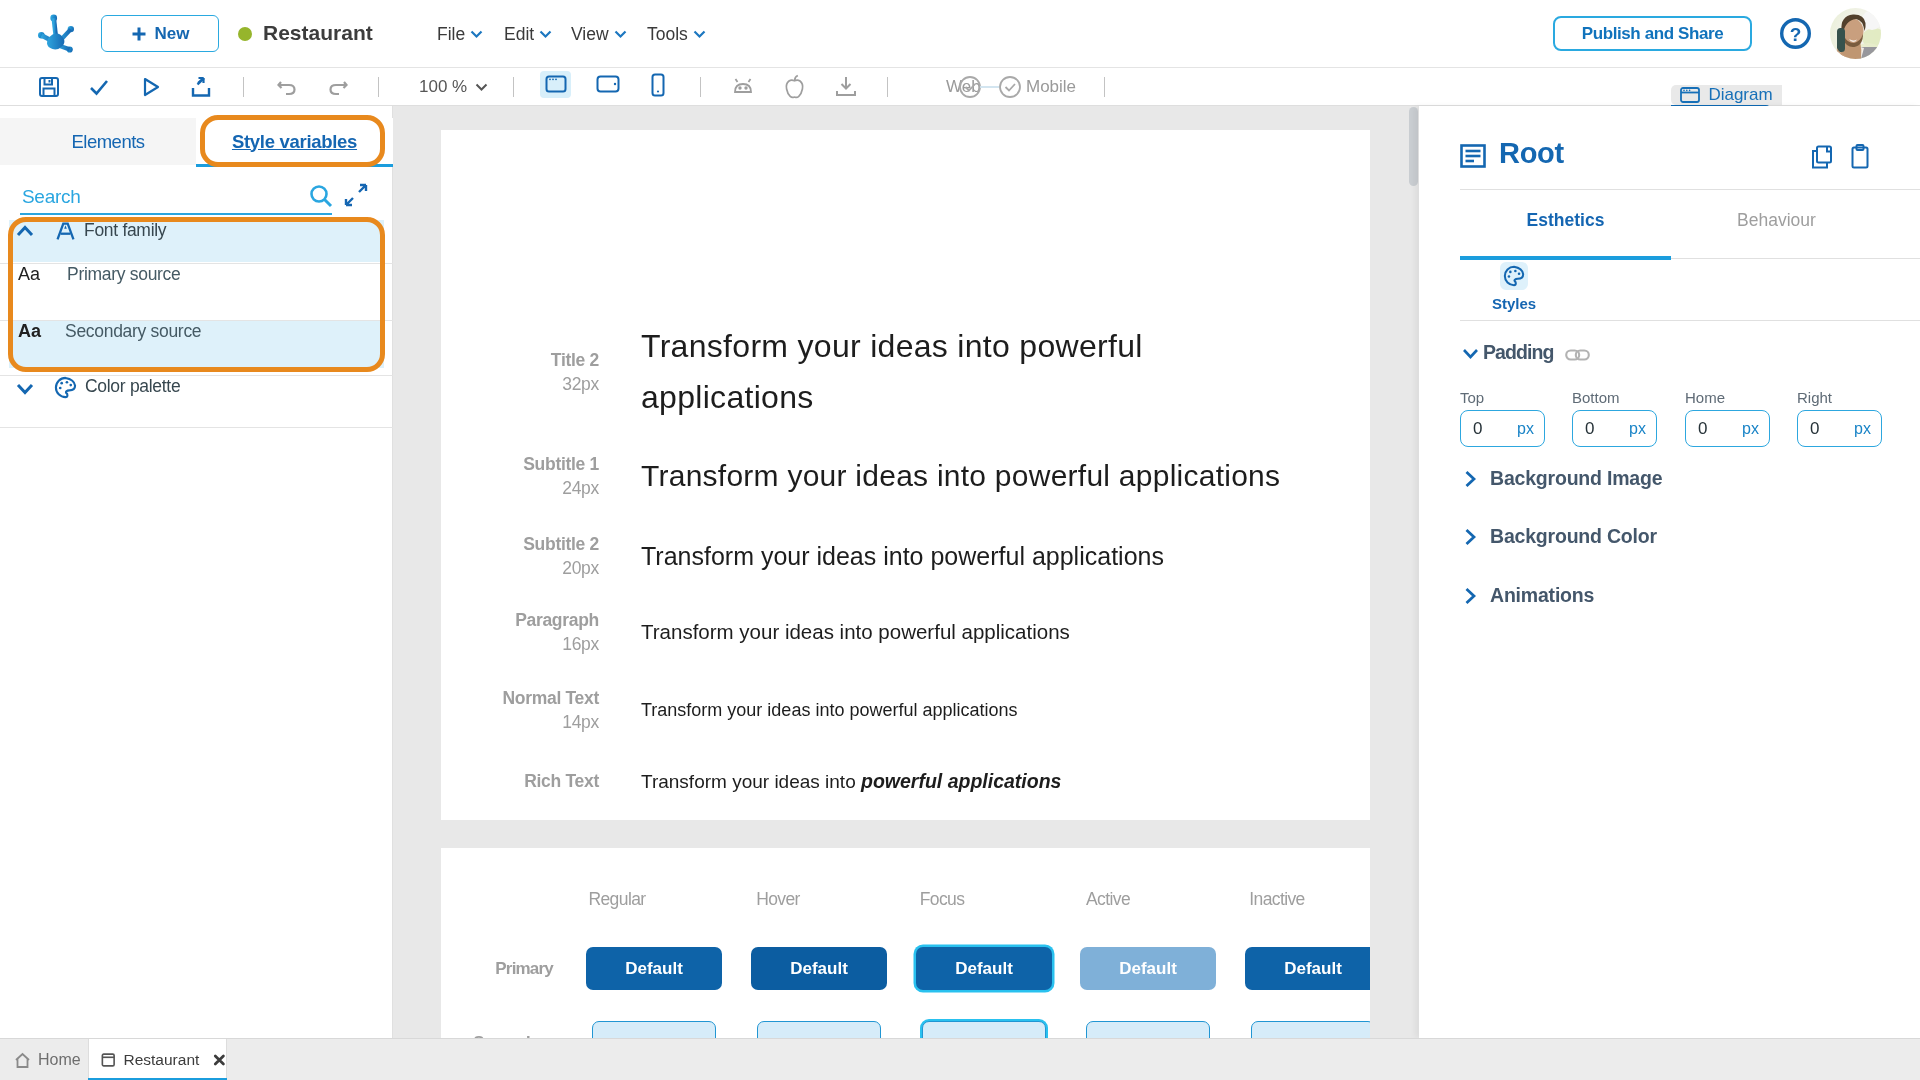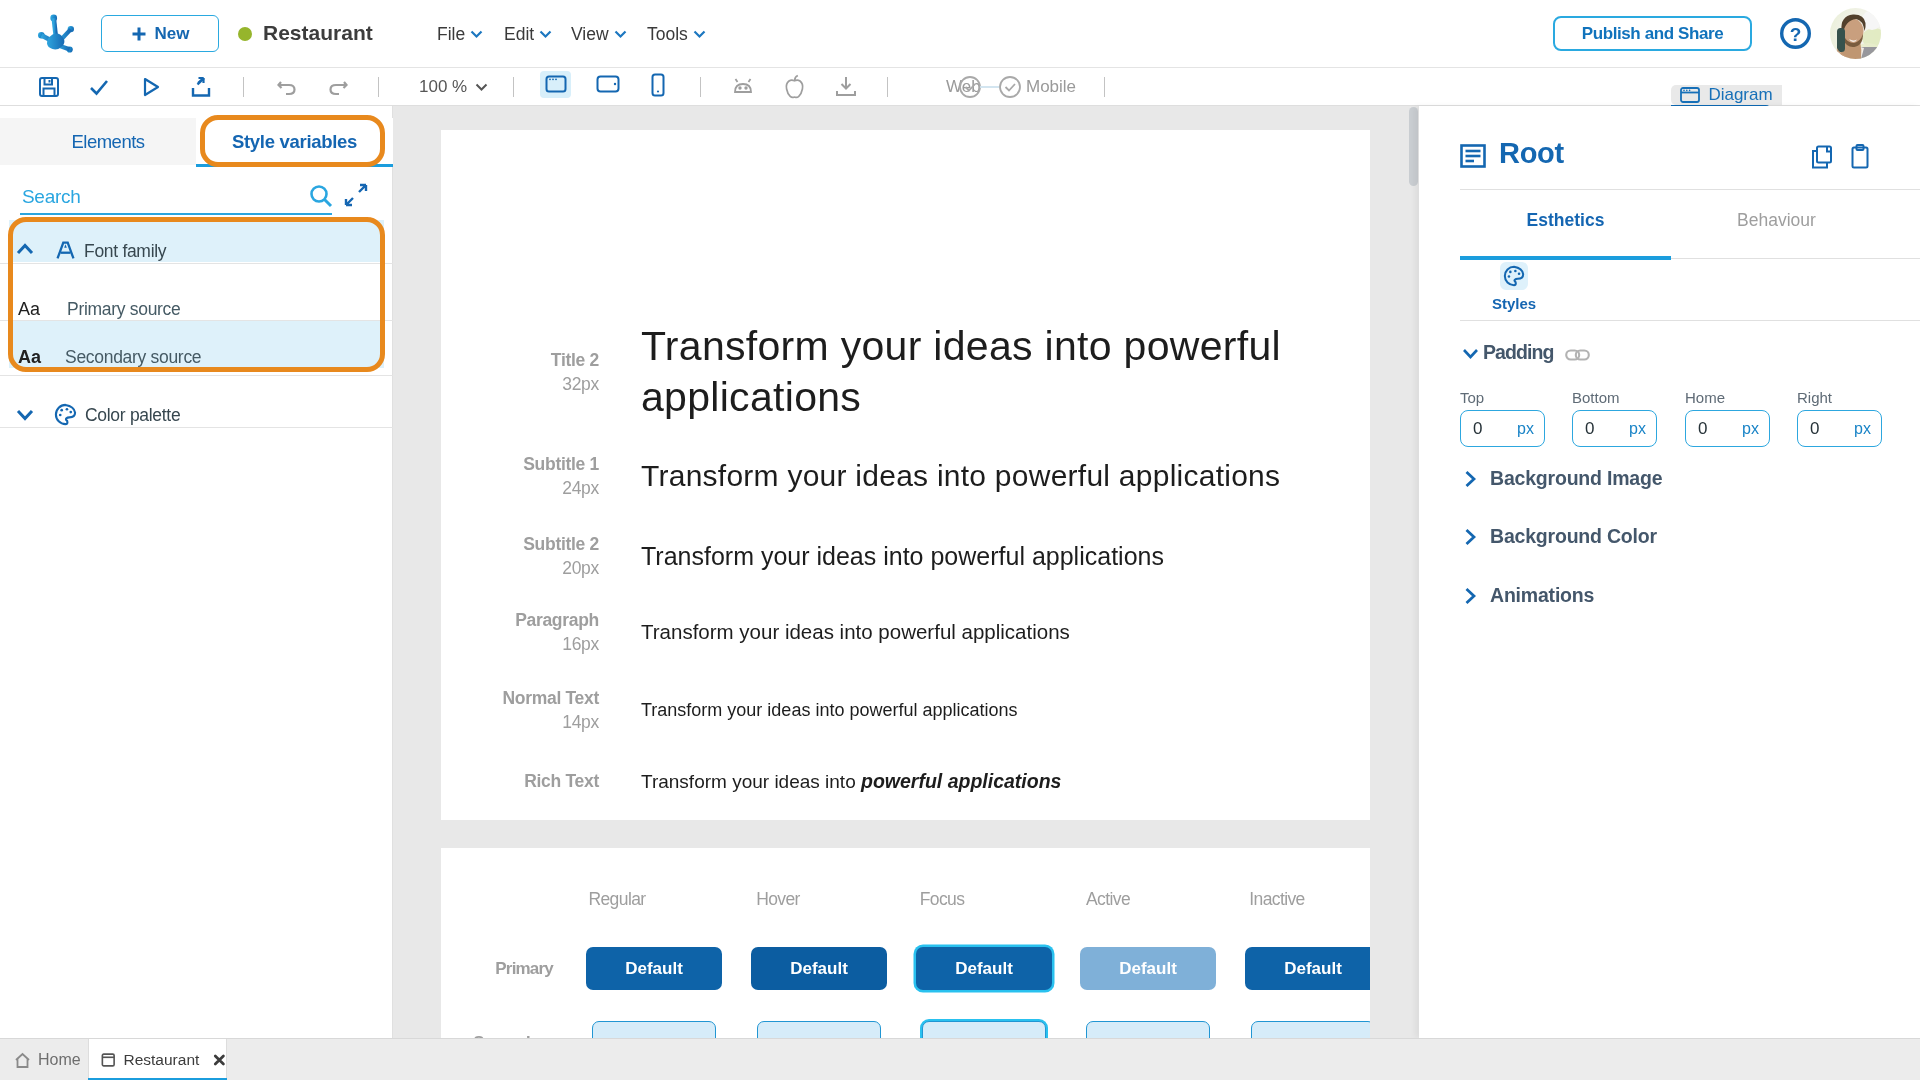--- a/index.html
+++ b/index.html
@@ -22,26 +22,26 @@
 .ticon { position:absolute; top:8px; }
 #zoomtxt { position:absolute; left:419px; top:9px; font-size:17px; color:#565656; }
 #webmob { position:absolute; left:946px; top:9px; font-size:17px; color:#9a9a9a; }
 #segm { position:absolute; left:1671px; top:17px; height:50px; display:flex;flex-direction:column; }
 #seg-diagram { width:111px; background:#e9e9e9; border-radius:5px 0 0 5px; display:flex; align-items:center; justify-content:center; gap:8px; color:#1770b8; font-size:17px; }
 #seg-design { width:100px; background:#0e69b2; border-radius:0 5px 5px 0; display:flex; align-items:center; justify-content:center; gap:8px; color:#fff; font-size:17px; }
 
 
 #leftpanel { position:absolute; left:0; top:106px; width:393px; height:932px; background:#fff; border-right:1px solid #e0e0e0; }
 #tab-elements { position:absolute; left:0; top:12px; width:196px; height:47px; background:#f5f5f5; color:#1566b2; font-size:18.5px; letter-spacing:-0.5px; padding-left:20px; display:flex; align-items:center; justify-content:center; }
-#tab-style { position:absolute; left:196px; top:12px; width:197px; height:47px; background:#fff; color:#1566b2; font-size:18.5px; font-weight:bold; letter-spacing:-0.3px; display:flex; align-items:center; justify-content:center; }
+#tab-style { position:absolute; left:196px; top:12px; width:197px; height:47px; background:#fff; color:#1566b2; font-size:18.5px; font-weight:bold; letter-spacing:-0.3px; display:flex; align-items:center; justify-content:center;text-decoration:underline; }
 #tabline { position:absolute; left:196px; top:58px; width:197px; height:3px; background:#1b9ddd; }
 .oring { position:absolute; border:5px solid #e8891d; border-radius:18px; }
 #search-ph { position:absolute; left:22px; top:80px; font-size:19px; color:#2aa6e0; letter-spacing:-0.3px; }
 #search-line { position:absolute; left:20px; top:107px; width:312px; height:2px; background:#2aa6e0; }
-.lprow { position:absolute; left:9px; width:404px; display:flex; align-items:flex-end; }
+.lprow { position:absolute; left:9px; width:404px; display:flex; align-items:flex-start; }
 .lptext { font-size:17.5px; color:#37474f; letter-spacing:-0.3px; }
 .divline { position:absolute; left:0; width:393px; height:1px; background:#e4e4e4; }
 
 
 #canvas { position:absolute; left:393px; top:106px; width:1026px; height:932px; background:#e8e8e8; }
 #card1 { position:absolute; left:48px; top:24px; width:929px; height:690px; background:#fff; }
 #card2 { position:absolute; left:48px; top:742px; width:929px; height:300px; background:#fff; overflow:hidden; }
 .trow { position:absolute; left:0; width:929px; display:flex; align-items:center; transform:translateY(-50%); }
 .tlabel { width:158px; text-align:right; color:#9e9e9e; font-size:17.5px; line-height:24px; flex:none; letter-spacing:-0.3px; }
 .tlabel b { font-weight:bold; }
@@ -320,21 +320,21 @@
         </svg>
       <div class="lptext" style="margin-left:8px">Color palette</div>
     </div>
     <div class="divline" style="top:321px"></div>
   </div>
 
   <div id="canvas">
     <div id="card1">
       <div class="trow" style="top:242px">
         <div class="tlabel"><b>Title 2</b><br>32px</div>
-        <div class="ttext" style="font-size:41px;line-height:51px;letter-spacing:0.3px">Transform your ideas into powerful<br>applications</div>
+        <div class="ttext" style="font-size:32px;line-height:51px;letter-spacing:0.3px">Transform your ideas into powerful<br>applications</div>
       </div>
       <div class="trow" style="top:346px">
         <div class="tlabel"><b>Subtitle 1</b><br>24px</div>
         <div class="ttext" style="font-size:30px;letter-spacing:0.25px">Transform your ideas into powerful applications</div>
       </div>
       <div class="trow" style="top:426px">
         <div class="tlabel"><b>Subtitle 2</b><br>20px</div>
         <div class="ttext" style="font-size:25px">Transform your ideas into powerful applications</div>
       </div>
       <div class="trow" style="top:502px">

